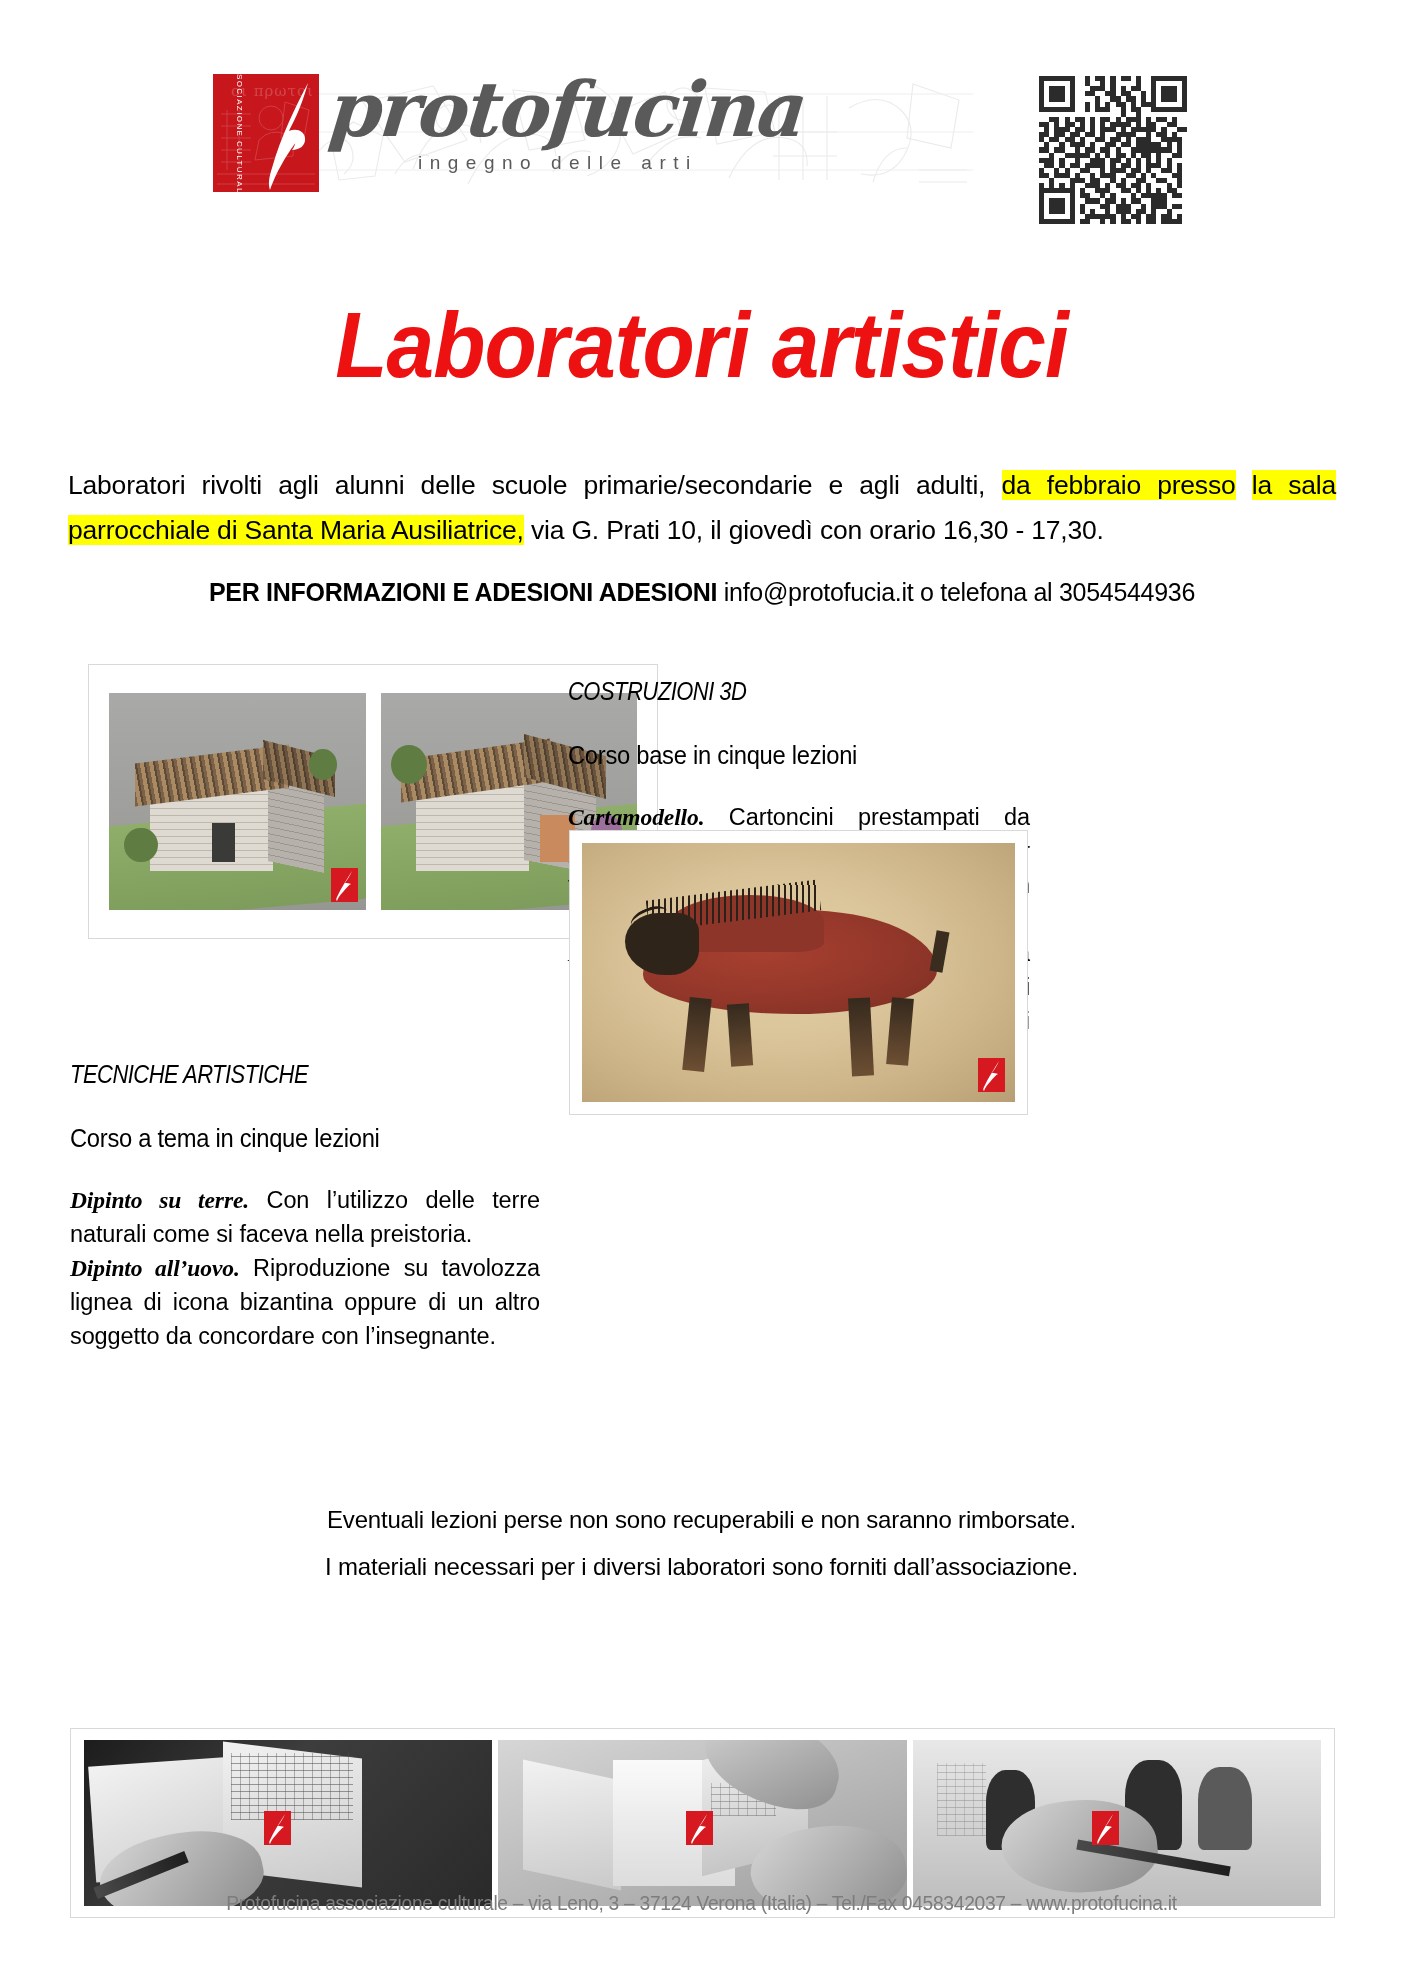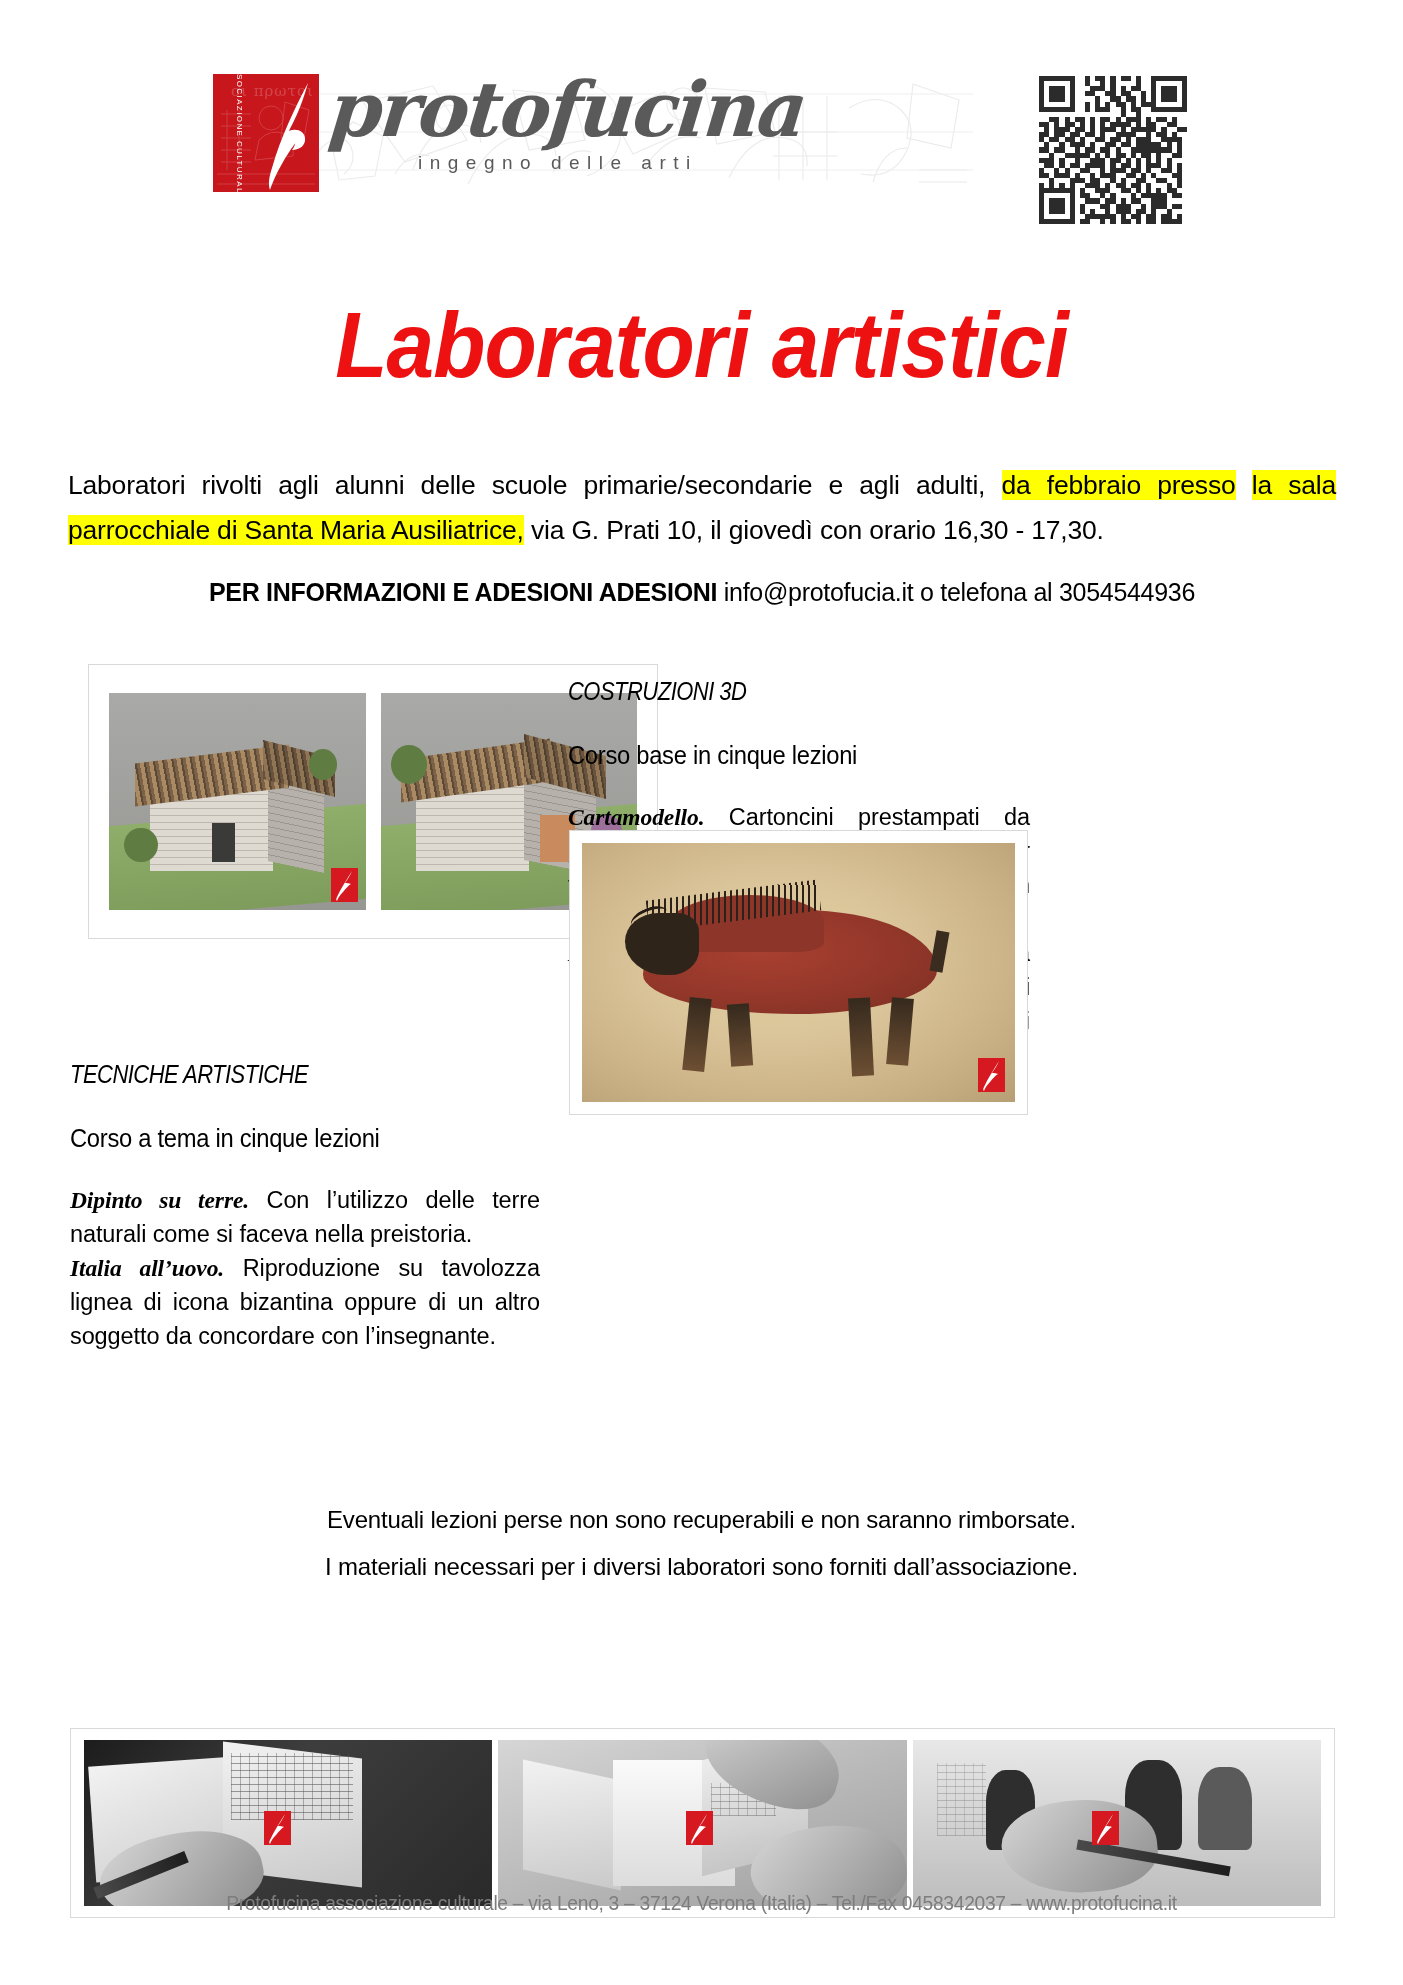--- a/index.html
+++ b/index.html
@@ -725,21 +725,21 @@
   <div class="sec-title">TECNICHE ARTISTICHE</div>
   <div class="gap-a"></div>
   <div class="sec-sub">Corso a tema in cinque lezioni</div>
   <div class="gap-b"></div>
   <div class="sec-body">
     <p style="margin:0">
       <b>Dipinto su terre.</b>
       <span>Con l’utilizzo delle terre naturali come si faceva nella preistoria.</span>
     </p>
     <p style="margin:0">
-      <b>Italia all’uovo.</b>
+      <b>Dipinto all’uovo.</b>
       <span>Riproduzione su tavolozza lignea di icona bizantina oppure di un altro soggetto da concordare con l’insegnante.</span>
     </p>
   </div>
 </div>
 
 <div class="notes">
   <div>Eventuali lezioni perse non sono recuperabili e non saranno rimborsate.</div>
   <div>I materiali necessari per i diversi laboratori sono forniti dall’associazione.</div>
 </div>
 

